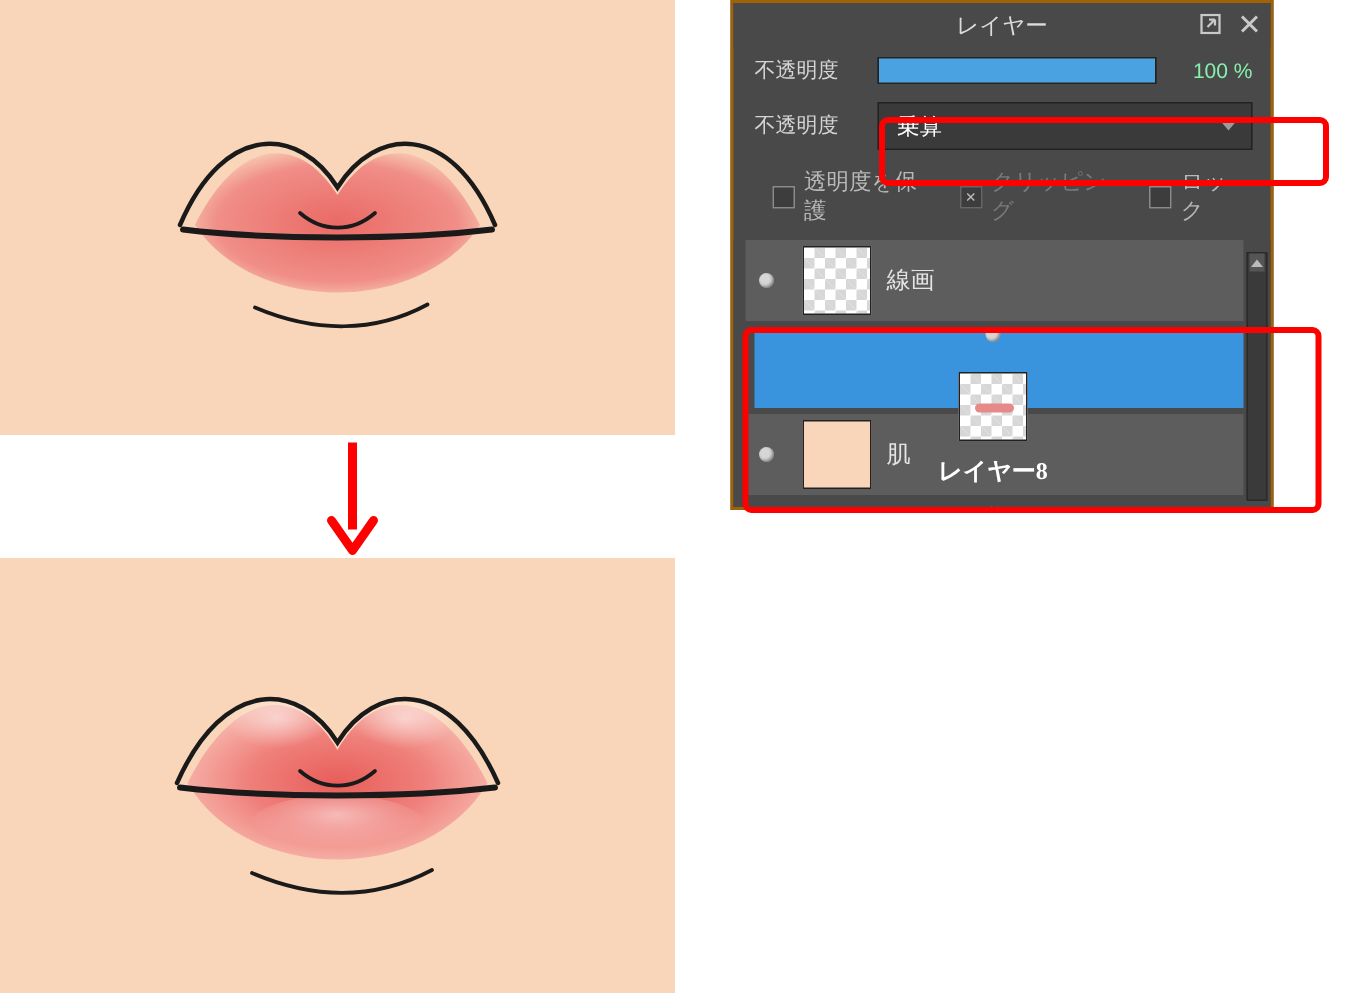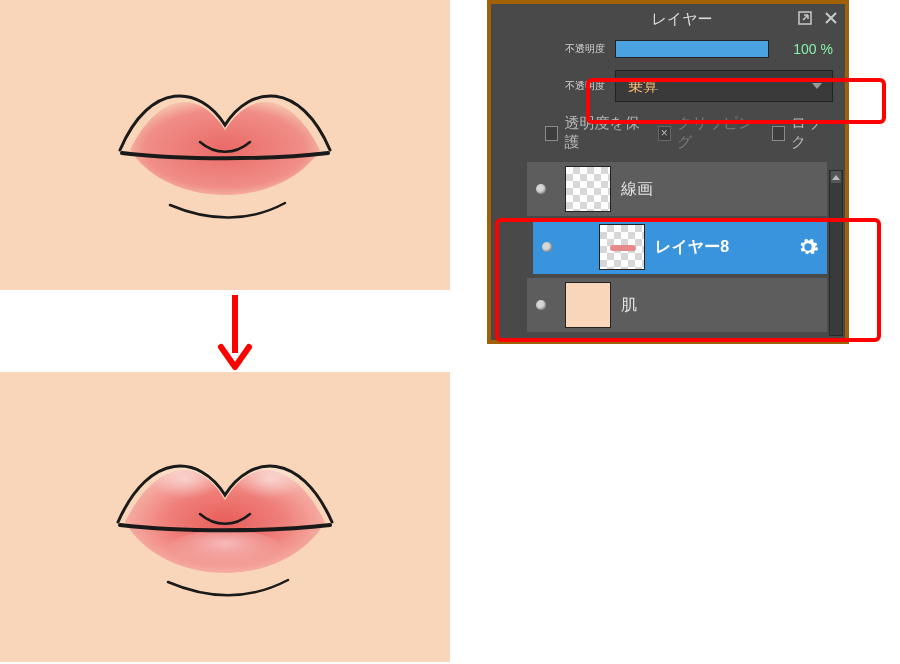--- a/index.html
+++ b/index.html
@@ -28,22 +28,21 @@
   .gap { height: 82px; display: flex; align-items: center; justify-content: center; }
   .arrow-down {
     width: 40px; height: 80px;
   }
   .panel {
     position: absolute;
     left: 487px;
     top: 0;
     width: 362px;
     background: #494949;
-    border: 4px solid #a16207;
-    padding-left: 28px;
+    border: 2px solid #a16207;
   }
   .panel-title {
     height: 30px;
     background: #494949;
     color: #dcdcdc;
     display: flex;
     align-items: center;
     justify-content: center;
     position: relative;
     font-size: 15px;
@@ -63,21 +62,21 @@
     cursor: pointer;
   }
   .row {
     display: flex;
     align-items: center;
     padding: 6px 12px 6px 14px;
     gap: 10px;
     color: #d4d4d4;
     position: relative;
   }
-  .row-label { width: 72px; font-size: 10px; text-align: right; }
+  .row-label { width: 72px; font-size: 14px; }
   .opacity-bar-wrap {
     flex: 1;
     height: 18px;
     background: #2f2f2f;
     position: relative;
     border: 1px solid #222;
   }
   .opacity-bar {
     position: absolute;
     left: 0; top: 0; bottom: 0;
@@ -87,21 +86,21 @@
     width: 54px;
     text-align: right;
     font-size: 14px;
     color: #86efac;
   }
   .blend-select {
     flex: 1;
     height: 32px;
     background: #3a3a3a;
     border: 1px solid #222;
-    color: #fdba74;
+    color: #ffffff;
     display: flex;
     align-items: center;
     padding: 0 12px;
     position: relative;
     font-size: 15px;
   }
   .blend-select .caret {
     position: absolute;
     right: 10px;
     top: 50%;
@@ -148,21 +147,21 @@
     margin: 0 18px 4px 8px;
     padding: 0 8px 0 0;
     gap: 10px;
     color: #e5e5e5;
   }
   .layer-row.selected {
     background: #3a93dd;
     color: #ffffff;
     font-weight: bold;
   }
-  .layer-row.indent2 { margin-left: 14px; }
+  .layer-row.indent2 { margin-left: 14px; flex-direction: column; }
   .eye {
     width: 28px;
     display: flex;
     align-items: center;
     justify-content: center;
   }
   .eye .dot {
     width: 10px; height: 10px;
     border-radius: 50%;
     background: #d6d6d6;
@@ -185,21 +184,21 @@
     background-color: #ffffff;
   }
   .thumb .mini-lip {
     position: absolute;
     left: 10px; top: 20px;
     width: 26px; height: 6px;
     border-radius: 3px;
     background: #e58a89;
   }
   .thumb.skin { background: #f9d6b9; }
-  .layer-name { flex: 1; font-size: 16px; }
+  .layer-name { flex: 1; font-size: 16px; font-family: Liberation Serif, serif; }
   .gear {
     width: 22px; height: 22px;
     color: #ffffff;
   }
   .scroll-gutter {
     position: absolute;
     right: 2px;
     top: 166px;
     bottom: 4px;
     width: 14px;

